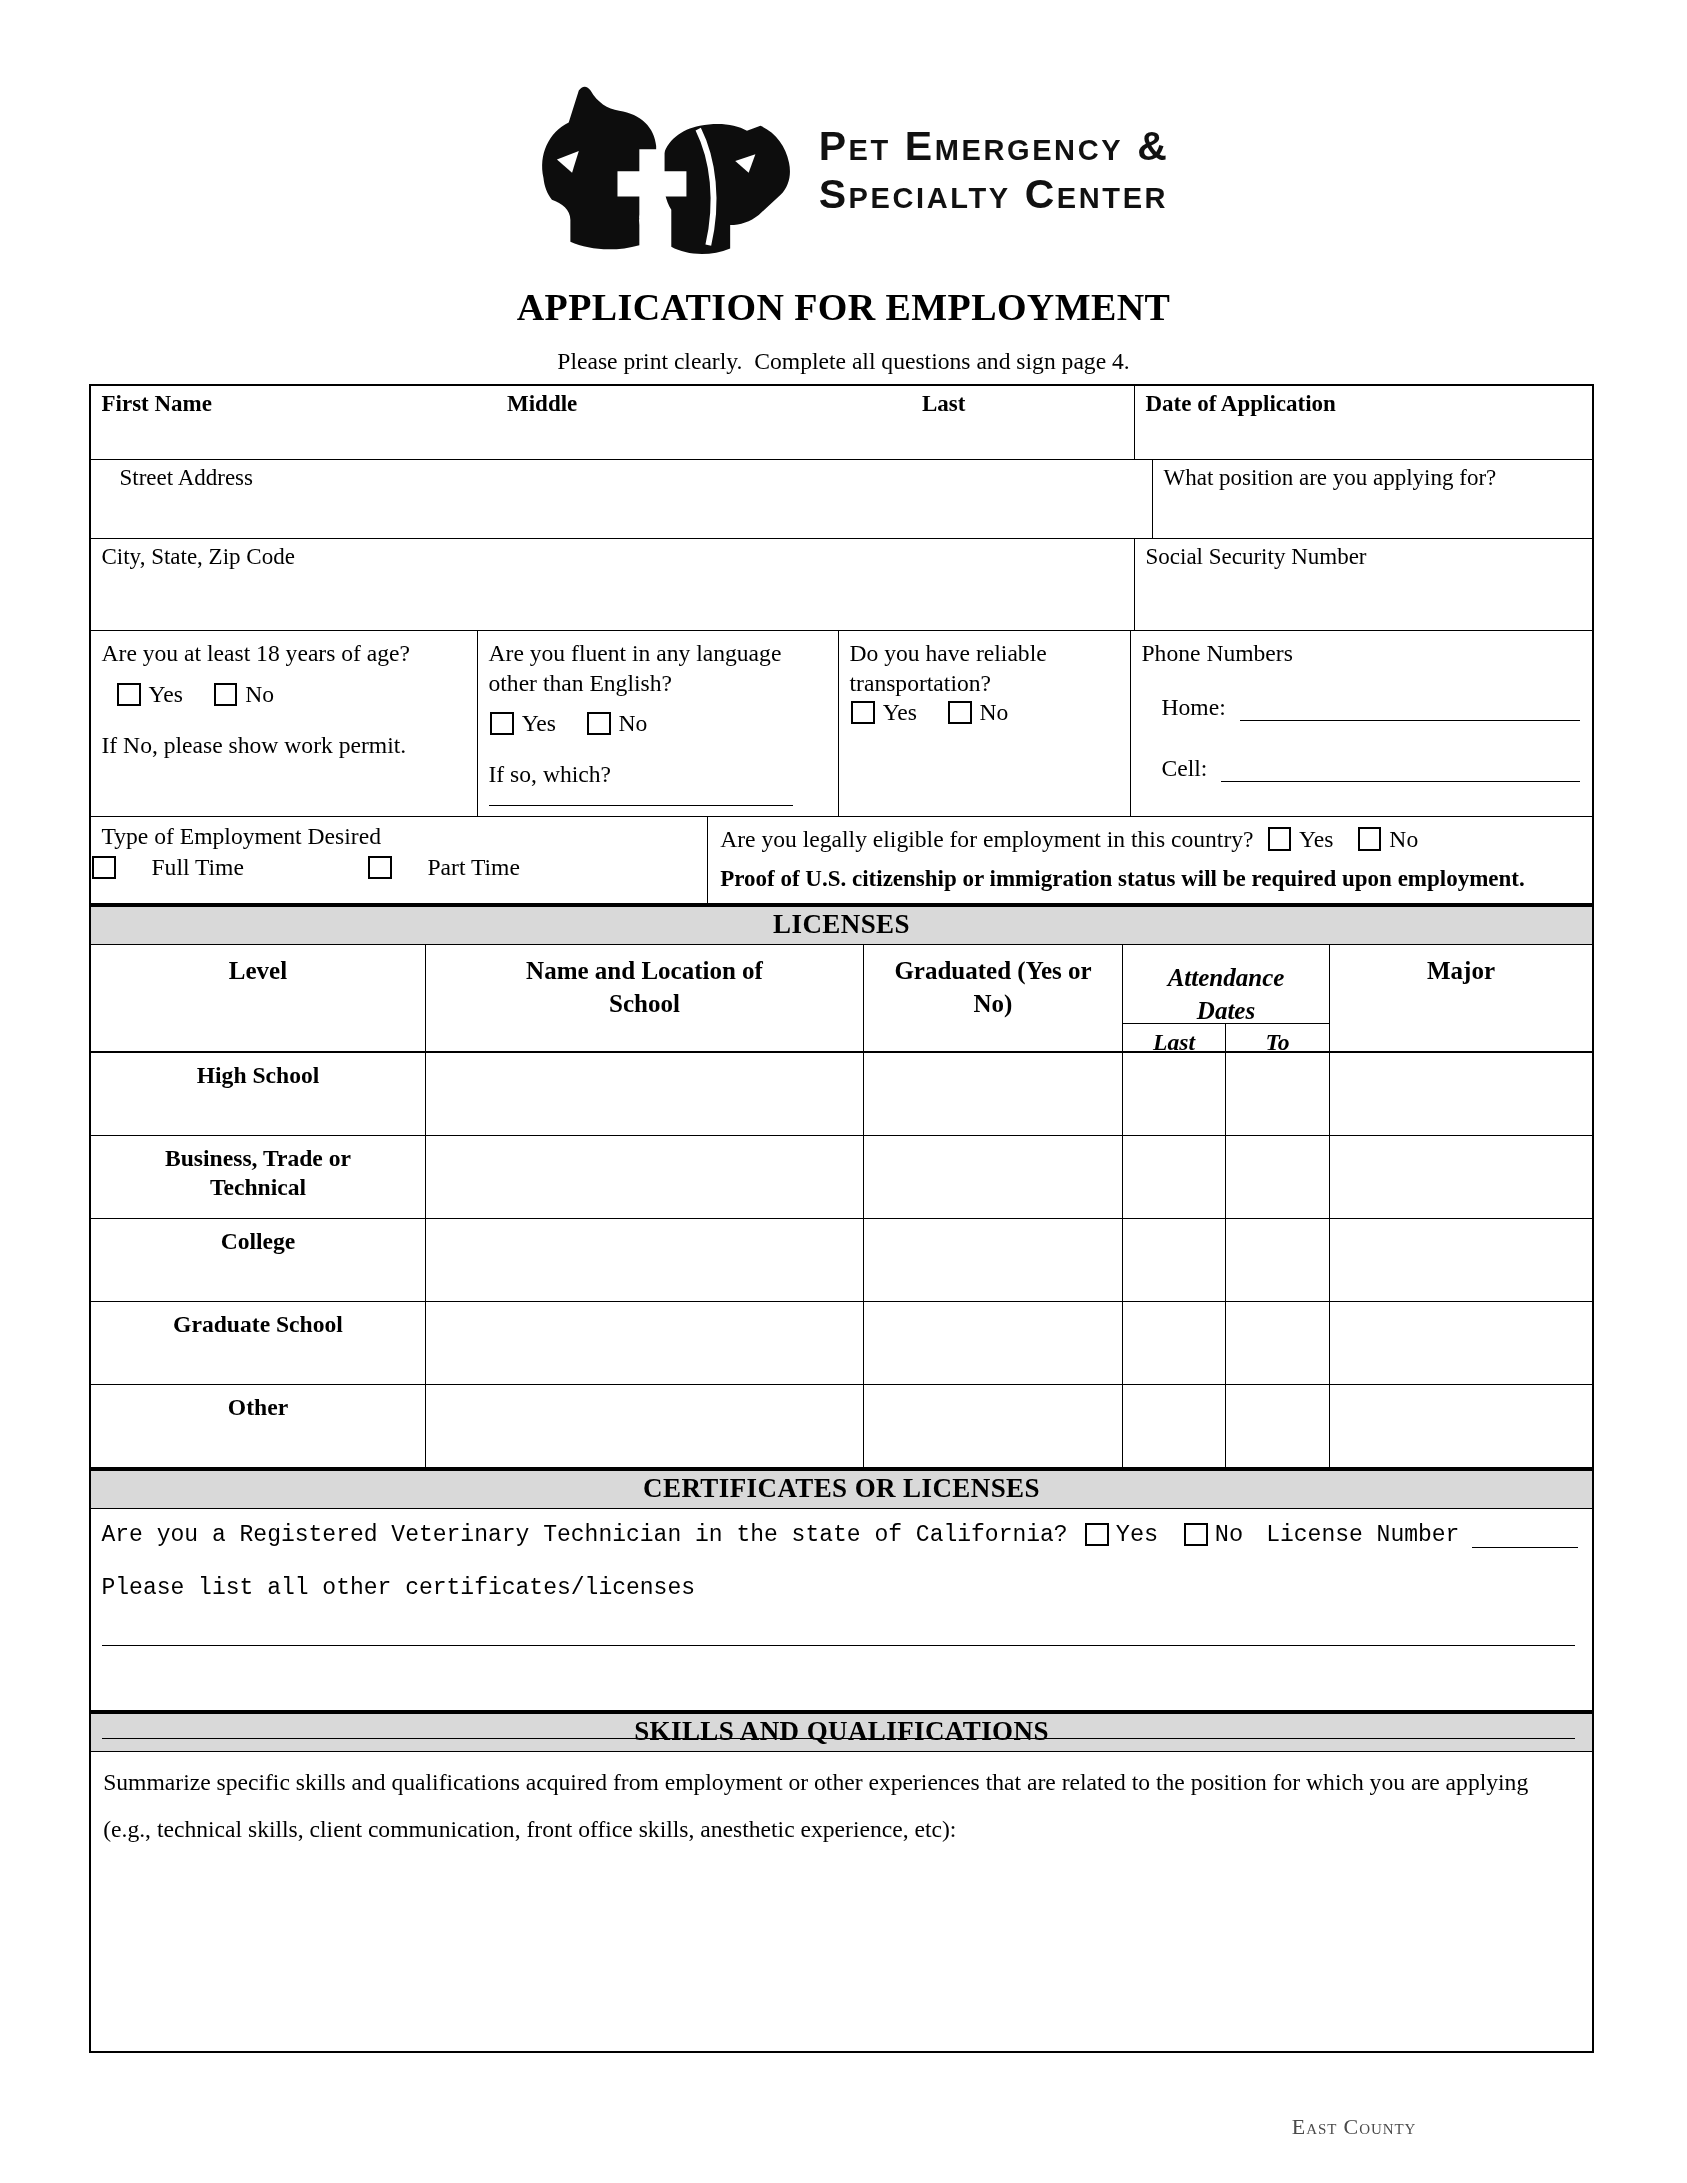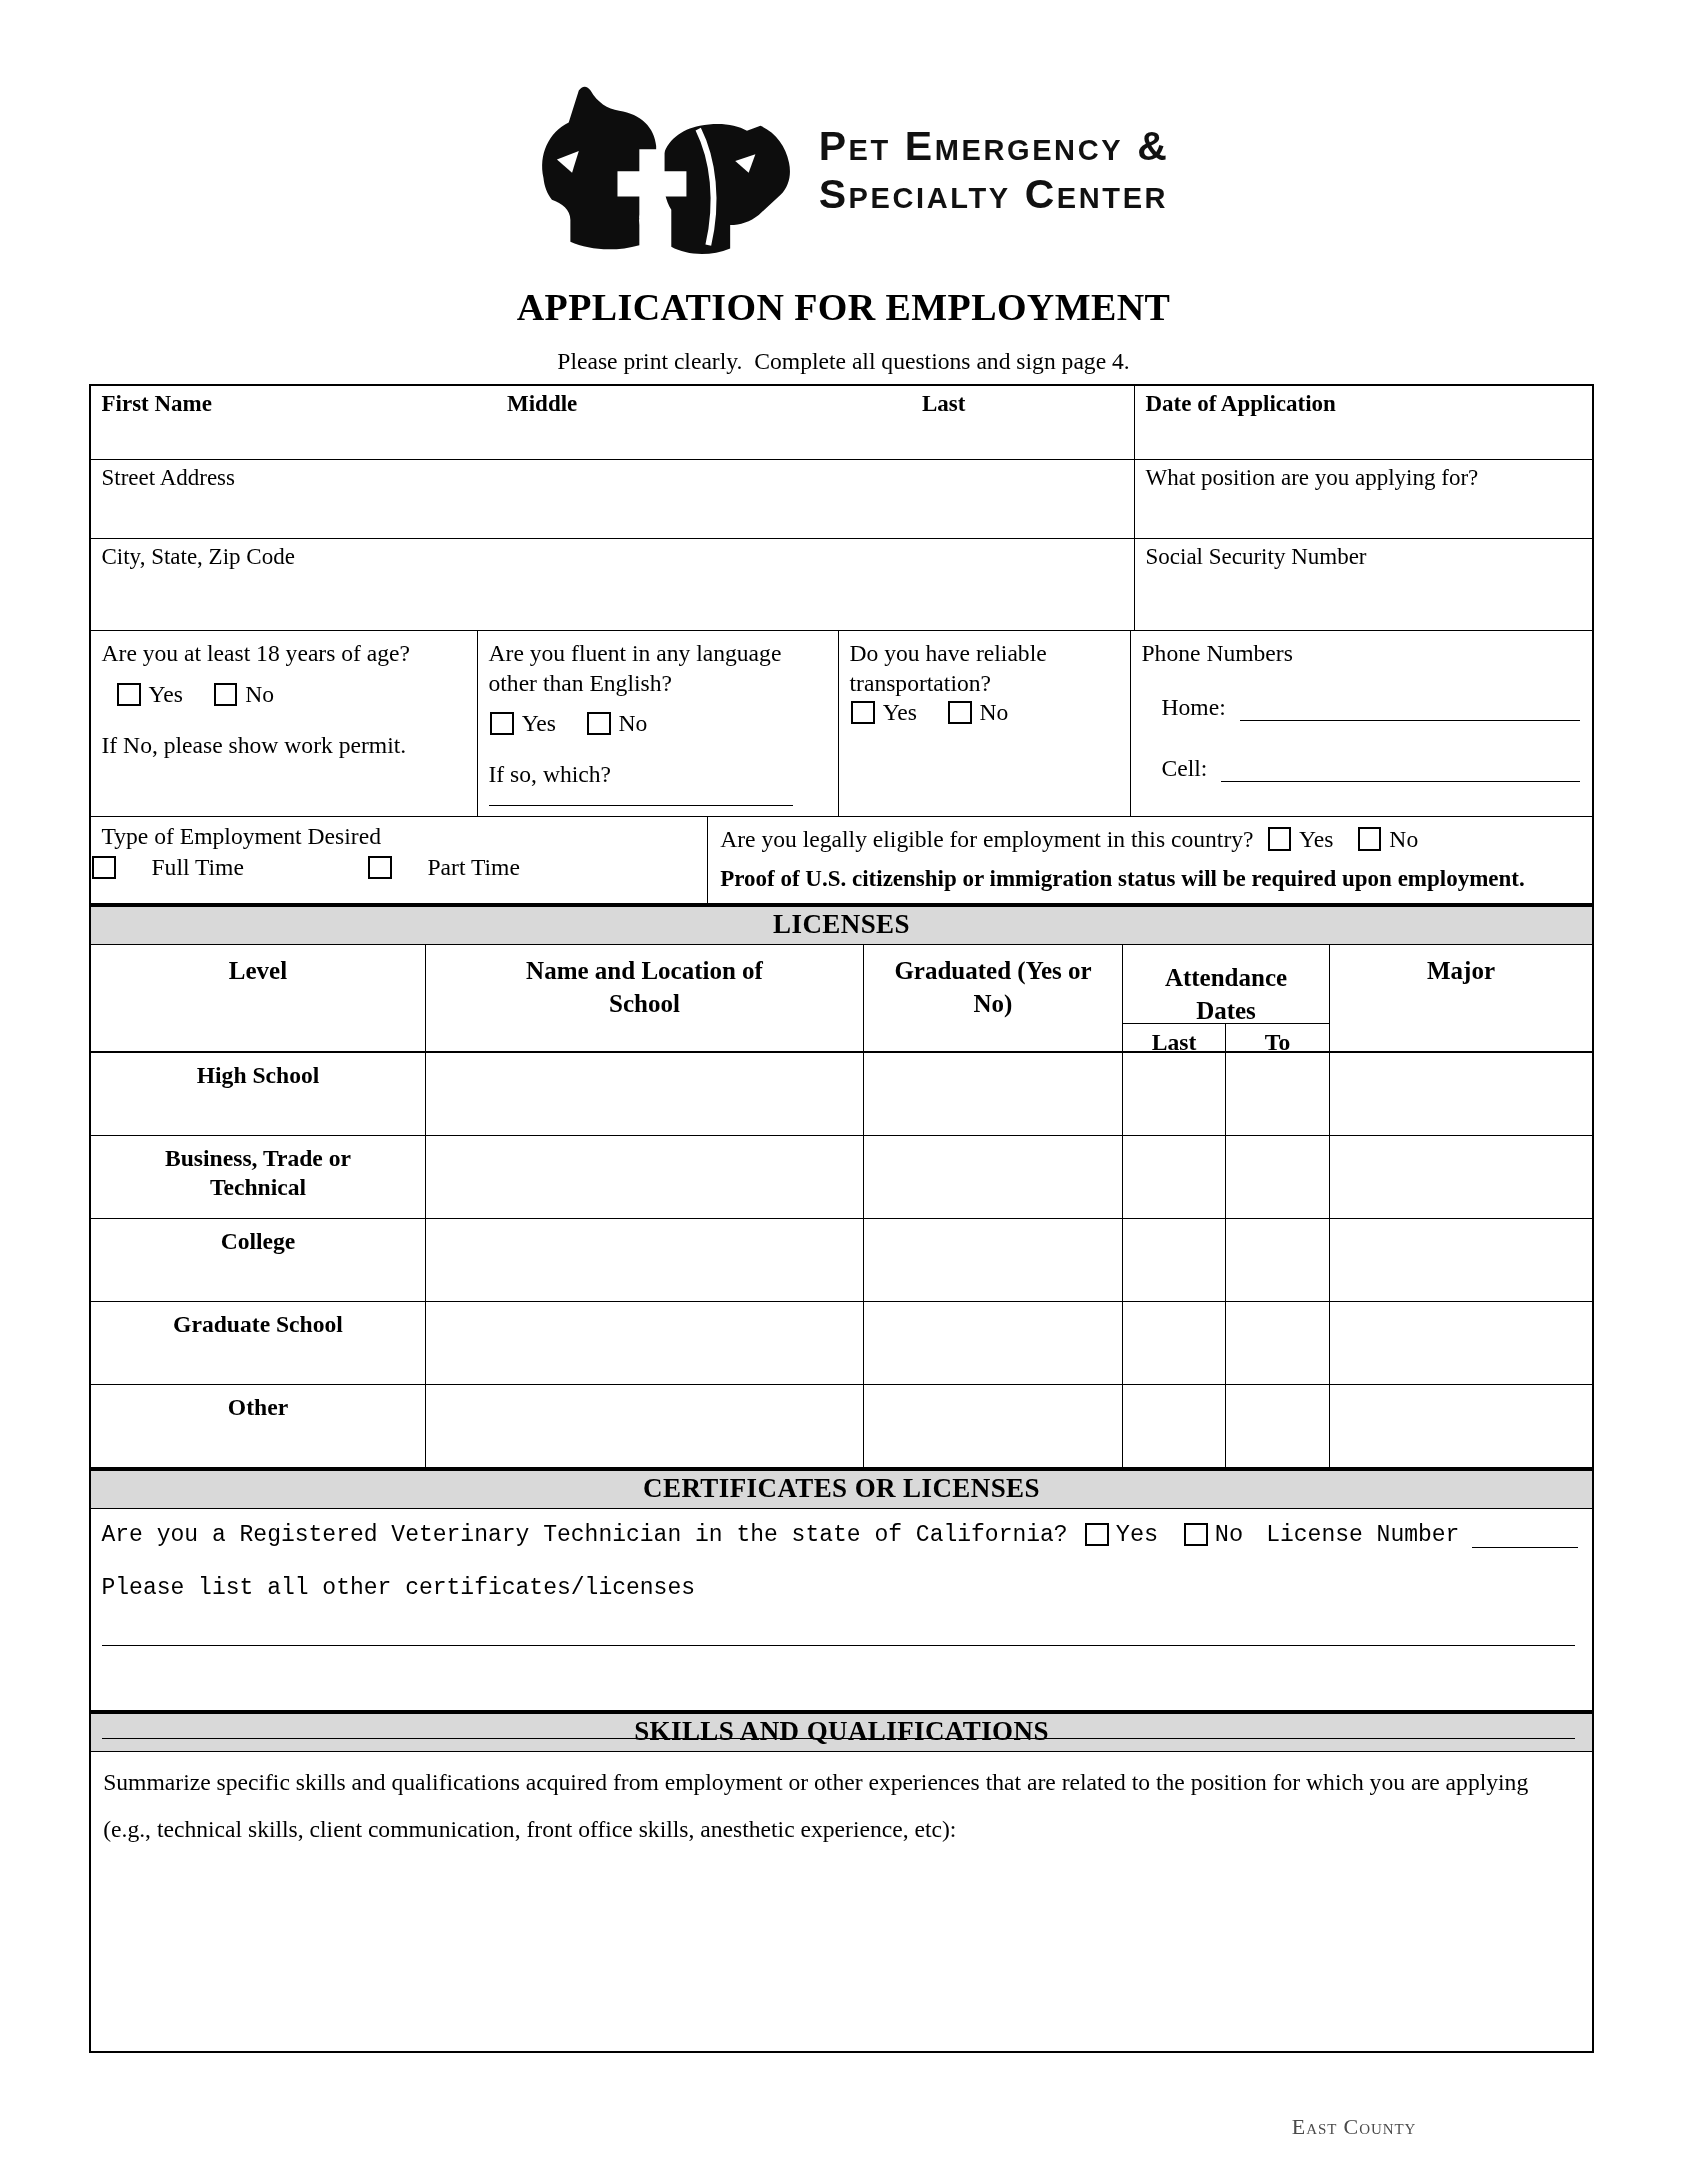--- a/index.html
+++ b/index.html
@@ -15,41 +15,41 @@
   .logo-text{font-family:"Liberation Sans","DejaVu Sans",sans-serif; font-weight:bold; font-variant:small-caps;
              font-size:41px; line-height:48px; letter-spacing:2.6px; color:#111;}
   .doc-title{position:absolute; top:285px; left:0; width:100%; text-align:center; font-size:38px; font-weight:bold; letter-spacing:0.4px;}
   .doc-instruction{position:absolute; top:348px; left:0; width:100%; text-align:center; font-size:23.6px; white-space:pre;}
 
   
   .form{position:absolute; left:89px; top:384px; width:1505px; height:1669px; border:2.6px solid #000; background:#fff;}
   .row{display:flex; border-bottom:1.7px solid #000; position:relative;}
   .cell{position:relative; border-right:1.7px solid #000; padding:5.2px 10.5px; font-size:23px;}
   .cell.last{border-right:none;}
-  .r1{height:74px;font-weight:bold;} .r2{height:79px;} .r3{height:92px;} .r4{height:186px;} .r5{height:86px; border-bottom:none;}
+  .r1{height:74px;font-weight:bold;} .r2{height:79px;padding-left:18px;} .r3{height:92px;} .r4{height:186px;} .r5{height:86px; border-bottom:none;}
   .w-main{flex:0 0 1044px;} .w-side{flex:1;}
   .c4a{flex:0 0 387px;} .c4b{flex:0 0 361px;} .c4c{flex:0 0 292px;} .c4d{flex:1;}
   .c5a{flex:0 0 617px;} .c5b{flex:1;}
   .abs{position:absolute;}
 
   
   .cb{display:inline-block; width:23.6px; height:23.6px; border:2.6px solid #000; background:#fff; vertical-align:-4.4px; flex:none;}
   .cbl{font-size:23.6px; margin-left:7.9px;}
   .cbrow{display:flex; align-items:center;}
   .wline{border-bottom:1.7px solid #000; display:inline-block;}
   .q{font-size:23.6px; line-height:30px;}
 
   
   .band{height:42px; border-top:4.4px solid #000; border-bottom:1.7px solid #000; background:var(--band);
         text-align:center; font-weight:bold; font-size:27px; line-height:35px; letter-spacing:0.4px;}
 
   
   .ehead{height:108px; border-bottom:2.6px solid #000; font-weight:bold;}
   .ecol-level{flex:0 0 335px;} .ecol-school{flex:0 0 438px;} .ecol-grad{flex:0 0 259px;}
-  .ecol-att{flex:0 0 207px; padding:0;} .ecol-major{flex:1;}
+  .ecol-att{flex:0 0 207px; padding:0;font-style:italic;} .ecol-major{flex:1;}
   .ehead .cell{font-size:25px; text-align:center; padding-top:8.7px;}
   .ehead .inner-wrap{display:inline-block; max-width:288px; line-height:33px;}
   .att-top{height:70px; border-bottom:1.7px solid #000; text-align:center; padding-top:7px; line-height:30px;}
   .att-top .inner-wrap{display:inline-block; max-width:148px;}
   .att-sub{display:flex; height:60px;}
   .att-sub .fr{flex:0 0 103px; border-right:1.7px solid #000;}
   .att-sub .fr,.att-sub .to{text-align:center; padding-top:5.2px; font-size:23.6px;}
   .att-sub .to{flex:1;}
   .erow{height:83px;}
   .erow.lastrow{height:82px; border-bottom:none;}

